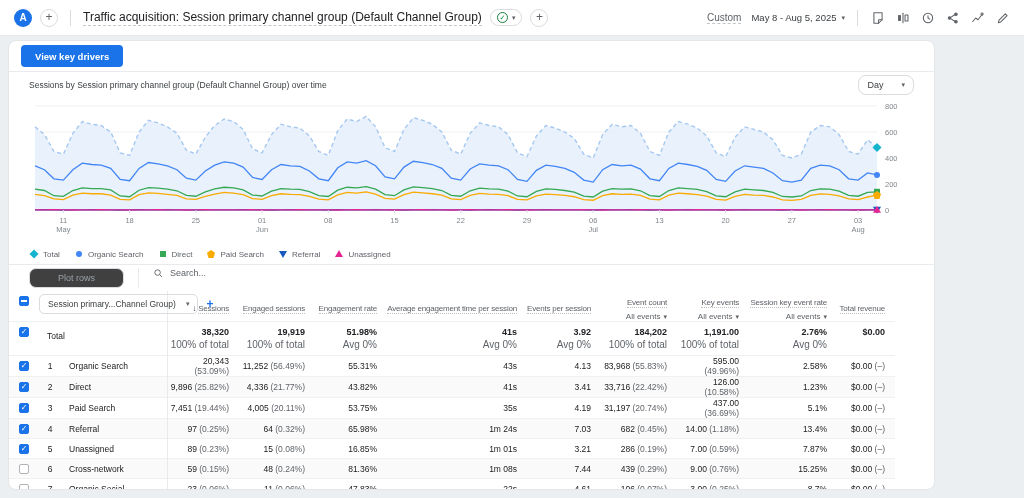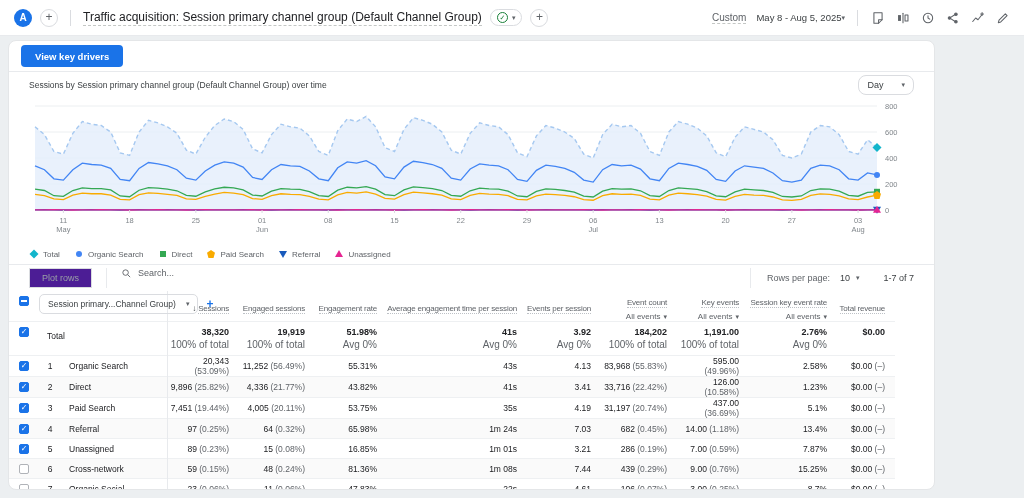--- a/index.html
+++ b/index.html
@@ -17,42 +17,42 @@
     font-size:12px;line-height:15px;text-align:center;margin-left:8px;cursor:pointer;}
   .vdiv{width:1px;height:16px;background:#dadce0;margin:0 12px;}
   .report-title{font-size:12px;color:#202124;border-bottom:1px dashed #c4c7c5;padding-bottom:1px;white-space:nowrap;}
   .ok-badge{display:flex;align-items:center;gap:4px;border:1px solid #dadce0;border-radius:10px;
     padding:2px 6px;margin-left:8px;cursor:pointer;}
   .ok-circle{width:11px;height:11px;border:1.3px solid #188038;border-radius:50%;color:#188038;
     font-size:7px;line-height:9px;text-align:center;font-weight:bold;}
   .caret{font-size:7px;color:#5f6368;}
   .topbar-right{margin-left:auto;display:flex;align-items:center;gap:10px;}
   .custom-label{font-size:10px;color:#5f6368;border-bottom:1px dashed #c4c7c5;}
-  .date-range{font-size:9.5px;color:#3c4043;display:flex;align-items:center;cursor:pointer;}
+  .date-range{font-size:9.5px;color:#3c4043;display:flex;align-items:center;gap:5px;cursor:pointer;}
   .icon-btn{width:15px;height:15px;cursor:pointer;display:flex;align-items:center;justify-content:center;}
   .icon-btn svg{width:14px;height:14px;stroke:#5f6368;fill:none;stroke-width:1.8;stroke-linecap:round;stroke-linejoin:round;}
   
   .card{position:absolute;left:8px;top:40px;width:927px;height:450px;background:#fff;
     border:1px solid #e4e6e8;border-radius:8px;overflow:hidden;}
   .btn-row{height:30px;display:flex;align-items:center;padding:0 12px;}
   .primary-btn{background:#1a73e8;color:#fff;border:none;border-radius:4px;height:22px;
     padding:0 14px;font-size:9.5px;font-weight:bold;font-family:inherit;cursor:pointer;}
   .hdiv{height:1px;background:#e8eaed;}
   .chart-head{height:26px;display:flex;align-items:center;padding:0 20px;}
   .chart-title{font-size:8.5px;color:#3c4043;}
   .day-select{margin-left:auto;border:1px solid #dadce0;border-radius:8px;height:20px;
     display:flex;align-items:center;gap:18px;padding:0 8px;font-size:9px;color:#3c4043;cursor:pointer;}
   .chart-wrap{padding:0 20px;}
   
   .legend{display:flex;align-items:center;gap:14px;padding:2px 20px 6px 20px;height:16px;}
   .legend-item{display:flex;align-items:center;gap:4px;font-size:8px;color:#5f6368;}
   
   .controls{height:26px;display:flex;align-items:center;padding:0 20px;}
-  .plot-rows-btn{border:1px solid #dadce0;background:#4c1d95;border-radius:0;height:20px;
-    padding:0 12px;font-size:9px;color:#9aa0a6;font-family:inherit;cursor:pointer;}
+  .plot-rows-btn{border:1px solid #dadce0;background:#404040;border-radius:7px;height:20px;
+    padding:0 28px;font-size:9px;color:#9aa0a6;font-family:inherit;cursor:pointer;}
   .search-zone{display:flex;align-items:flex-start;gap:6px;margin-left:14px;border-left:1px solid #e8eaed;
     padding-left:14px;height:20px;flex:1;}
   .search-zone svg{width:11px;height:11px;stroke:#5f6368;fill:none;stroke-width:2;}
   .search-input{border:none;outline:none;font-size:9px;color:#3c4043;width:220px;font-family:inherit;}
   .search-input::placeholder{color:#5f6368;}
   .pager{display:flex;align-items:center;gap:6px;font-size:9px;color:#5f6368;border-left:1px solid #e8eaed;
     padding-left:16px;height:20px;}
   .pager .val{color:#3c4043;margin-left:4px;}
   .pager .range{margin-left:18px;color:#3c4043;}
   
@@ -267,26 +267,20 @@
 
   <div class="controls">
     <button class="plot-rows-btn">Plot rows</button>
     <div class="search-zone">
       <svg viewBox="0 0 24 24">
           <circle cx="10" cy="10" r="6"></circle>
           <line x1="14.5" y1="14.5" x2="20" y2="20"></line>
         </svg>
       <input class="search-input" placeholder="Search..." style="">
     </div>
-    <div class="pager">
-      <span>Rows per page:</span>
-      <span class="val">10</span>
-      <span class="caret">▾</span>
-      <span class="range">1-7 of 7</span>
-    </div>
   </div>
 
   <table>
     <colgroup>
         <col style="width: 30px;">
         <col style="width: 22px;">
         <col style="width: 106px;">
         <col style="width: 72px;">
         <col style="width: 76px;">
         <col style="width: 72px;">

